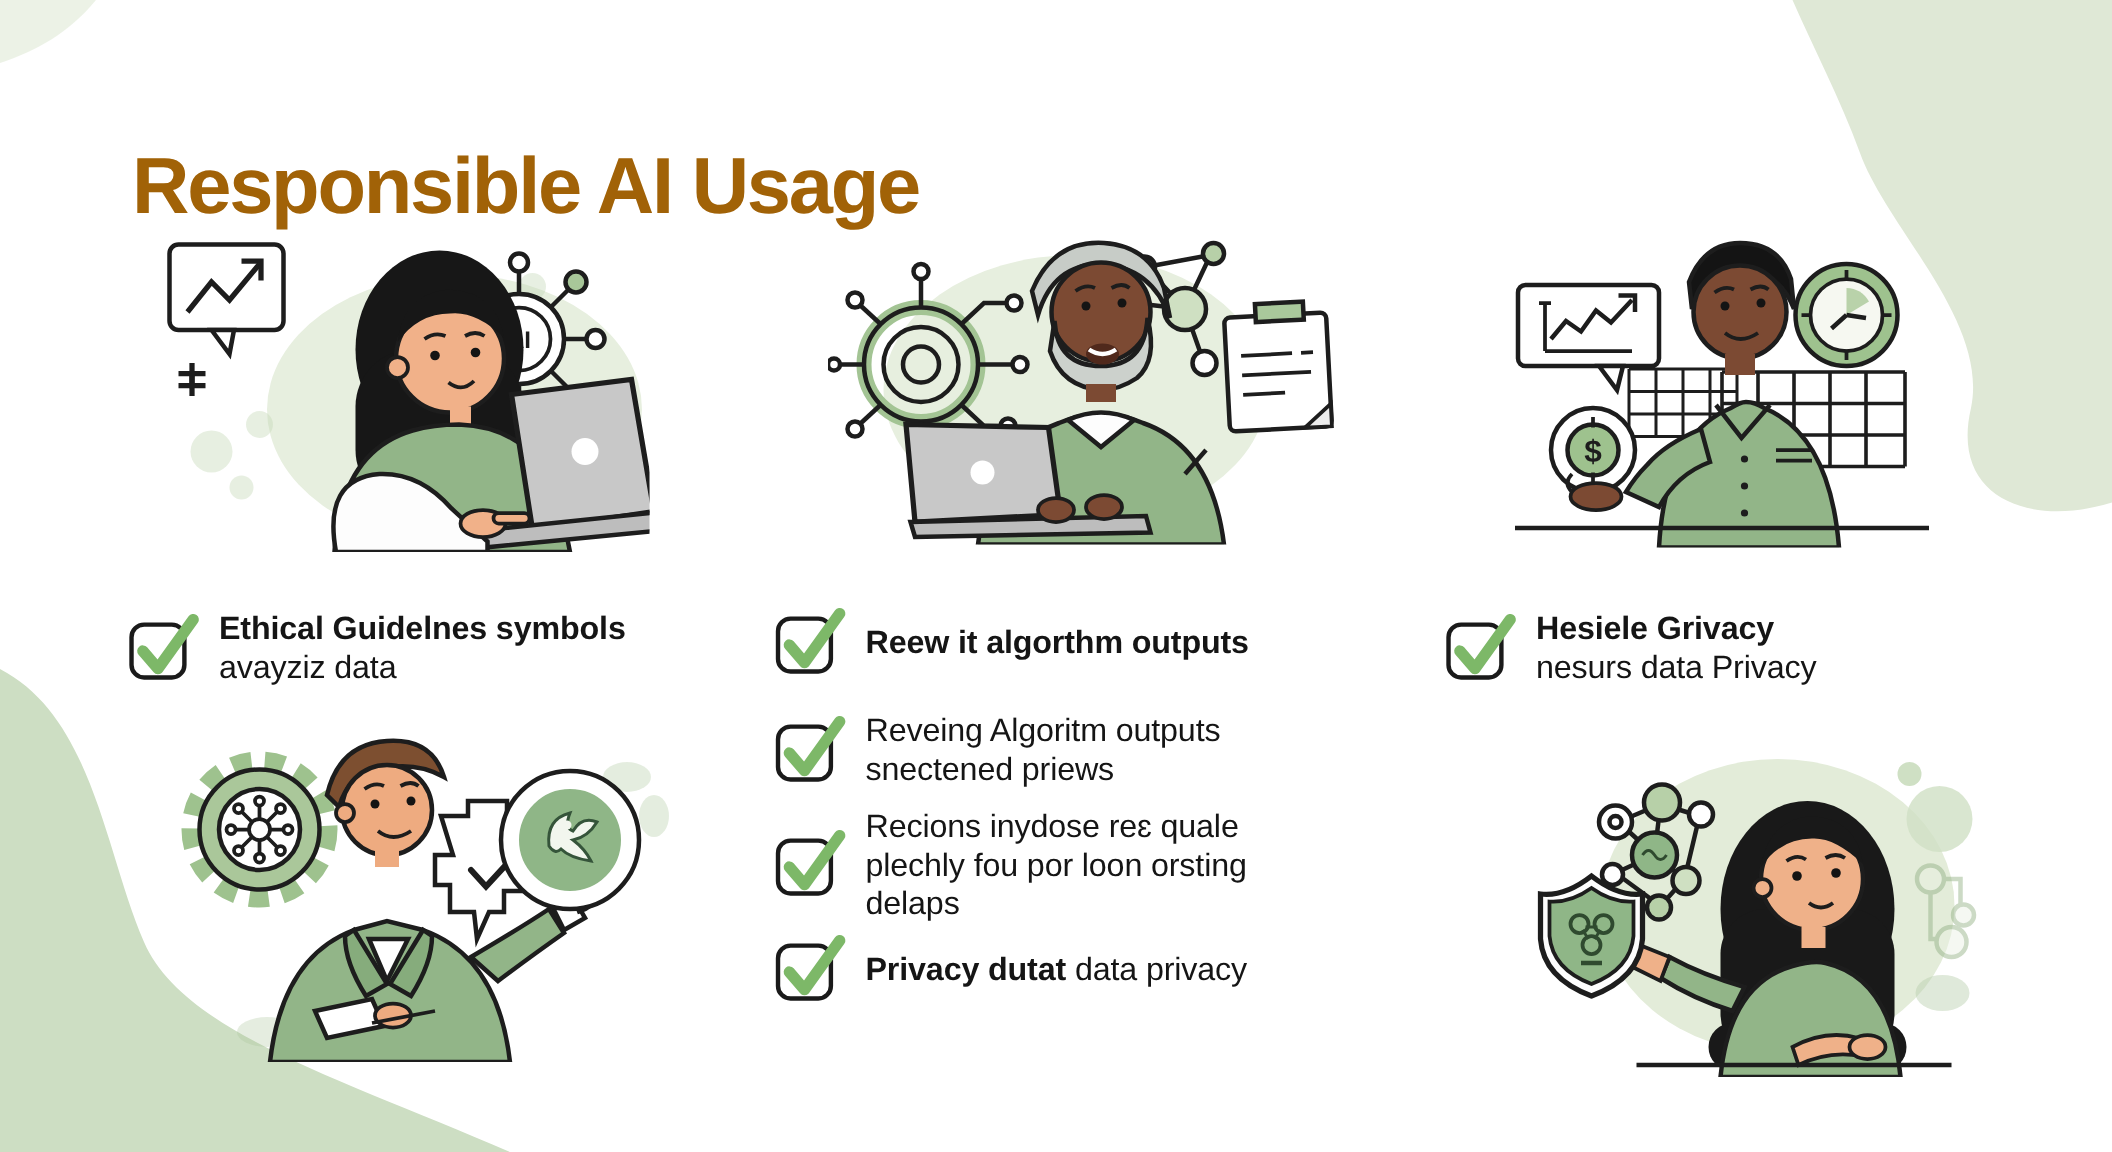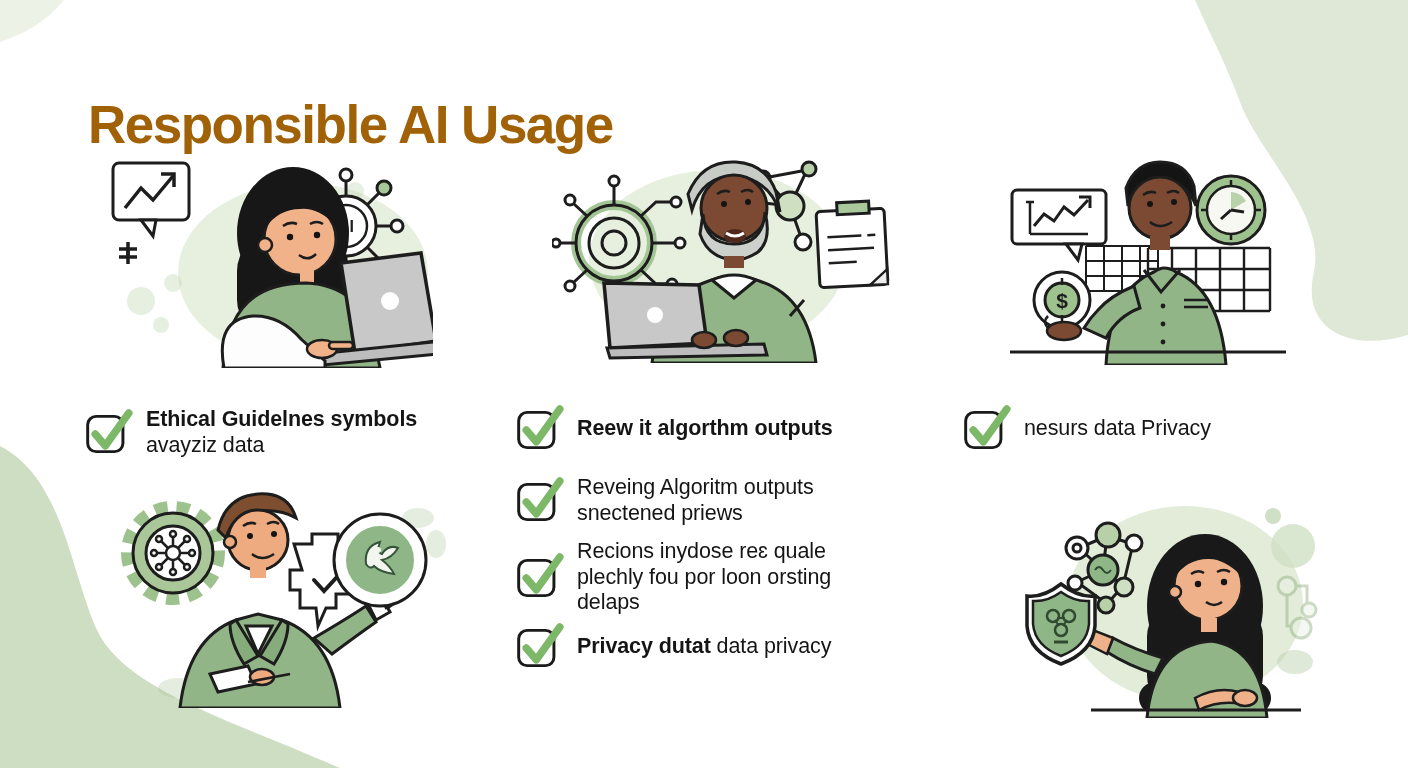--- a/index.html
+++ b/index.html
@@ -395,17 +395,18 @@
   </div>
 
   <div class="check-item" style="left:964px;top:404px;width:380px">
     <span class="checkbox">
       <svg viewBox="0 0 56 56">
           <rect x="2" y="10" width="42" height="42" rx="10" fill="#fff" stroke="#1a1a1a" stroke-width="3.5"></rect>
       <path d="M11 31 L23 45 L51 6" fill="none" stroke="#7db868" stroke-width="9" stroke-linecap="round" stroke-linejoin="round"></path>
         </svg>
     </span>
     <div class="check-text">
+      <div class="line"><b>Hesiele Grivacy</b></div>
       <div class="line">nesurs data Privacy</div>
     </div>
   </div>
 
 </div>
 
 </body></html>

